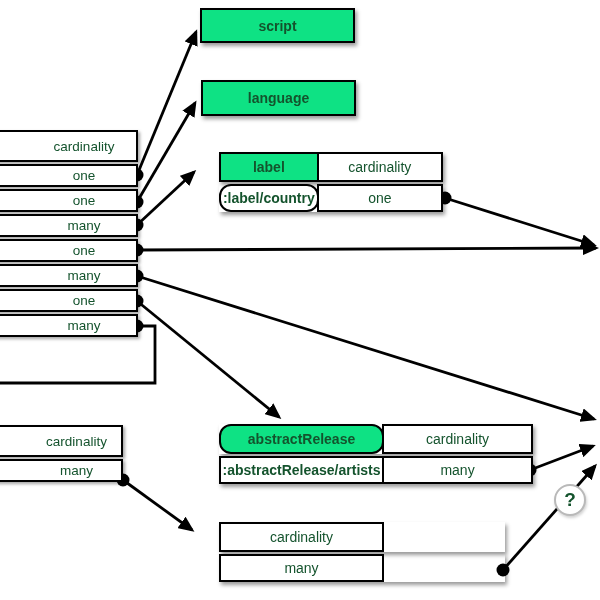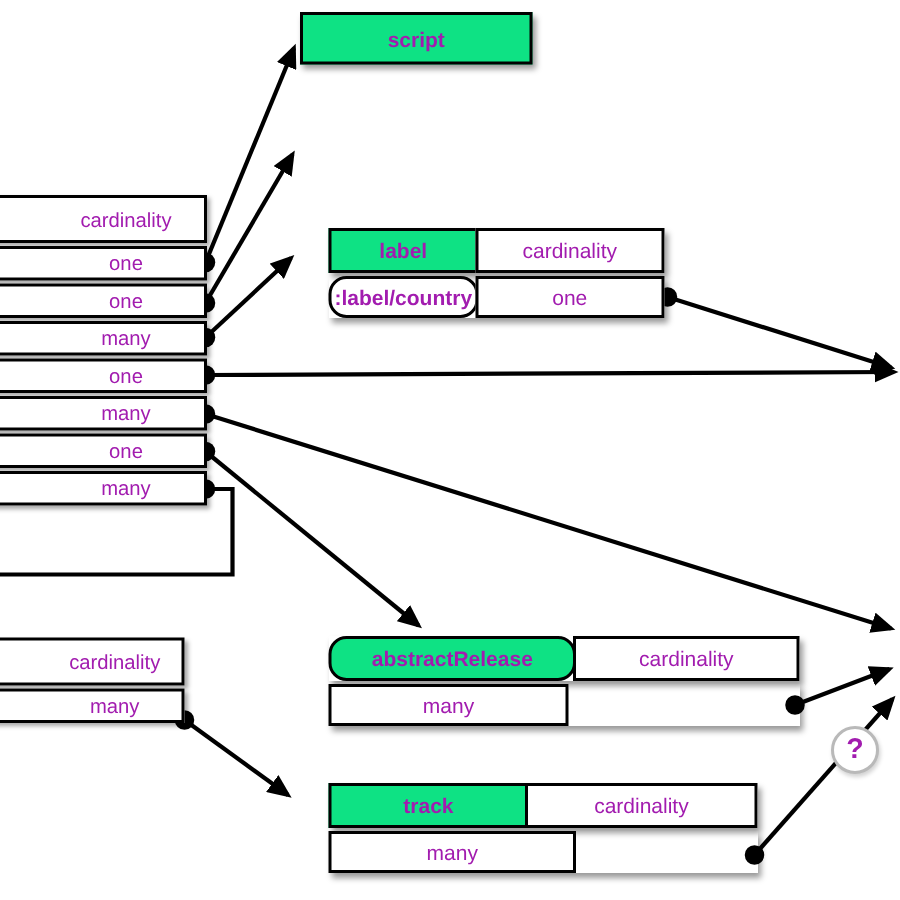--- a/index.html
+++ b/index.html
@@ -1,19 +1,19 @@
 <!DOCTYPE html>
 <html style="--green: #0ee284;"><head>
 <meta charset="utf-8">
 <style>
   html,body { margin:0; padding:0; background:#fff; }
   * { box-sizing:border-box; }
   #stage {
     position:relative; width:600px; height:600px; overflow:hidden;
-    background:#fff; font-family:"Liberation Sans", sans-serif; color:#a21caf;
+    background:#fff; font-family:"Liberation Sans", sans-serif; color:#14532d;
   }
   #edge-layer { position:absolute; left:0; top:0; width:600px; height:600px; }
 
   
   .gnode {
     position:absolute; background:var(--green,#0ee284); border:2px solid #000;
     display:flex; align-items:center; justify-content:center;
     font-weight:bold; font-size:14px;
     box-shadow:2px 3px 4px rgba(0,0,0,0.40);
   }
@@ -81,20 +81,21 @@
     <circle cx="137" cy="301" r="6.5" fill="#000"></circle>
     <circle cx="137" cy="326" r="6.5" fill="#000"></circle>
     <circle cx="123" cy="480" r="6.5" fill="#000"></circle>
     <circle cx="445" cy="198" r="6.5" fill="#000"></circle>
     <circle cx="530" cy="470" r="6.5" fill="#000"></circle>
     <circle cx="503" cy="570" r="6.5" fill="#000"></circle>
   </svg>
 
   <div class="gnode" style="left:200px; top:8px; width:155px; height:35px;">script</div>
 
+  <div class="gnode" style="left:201px; top:80px; width:155px; height:36px;">language</div>
 
   <div class="ltable" style="left:-14px; top:130px; width:152px;">
     <div class="lrow head">
         <span class="txt">cardinality</span>
       </div>
     <div class="lrow val">
         <span class="txt">one</span>
       </div>
     <div class="lrow val">
         <span class="txt">one</span>
@@ -135,27 +136,27 @@
       <div class="cell" style="width:137px;">one</div>
     </div>
   </div>
 
   <div class="ntable" style="left:200px; top:424px; width:333px;">
     <div class="nrow head">
       <div class="cell green bold" style="width:175px;border-radius:12px;">abstractRelease</div>
       <div class="cell" style="width:160px;">cardinality</div>
     </div>
     <div class="nrow val">
+      <div class="cell bold" style="width:175px;">:abstractRelease/artists</div>
       <div class="cell" style="width:160px;">many</div>
     </div>
   </div>
 
   <div class="ntable" style="left:200px; top:522px; width:305px;">
     <div class="nrow head">
-      <div class="cell green bold" style="width:142px;">track</div>
       <div class="cell" style="width:165px;">cardinality</div>
     </div>
     <div class="nrow val">
       <div class="cell" style="width:165px;">many</div>
     </div>
   </div>
 
   <div class="qbadge" style="left:554px; top:484px;">?</div>
 
 </div>

